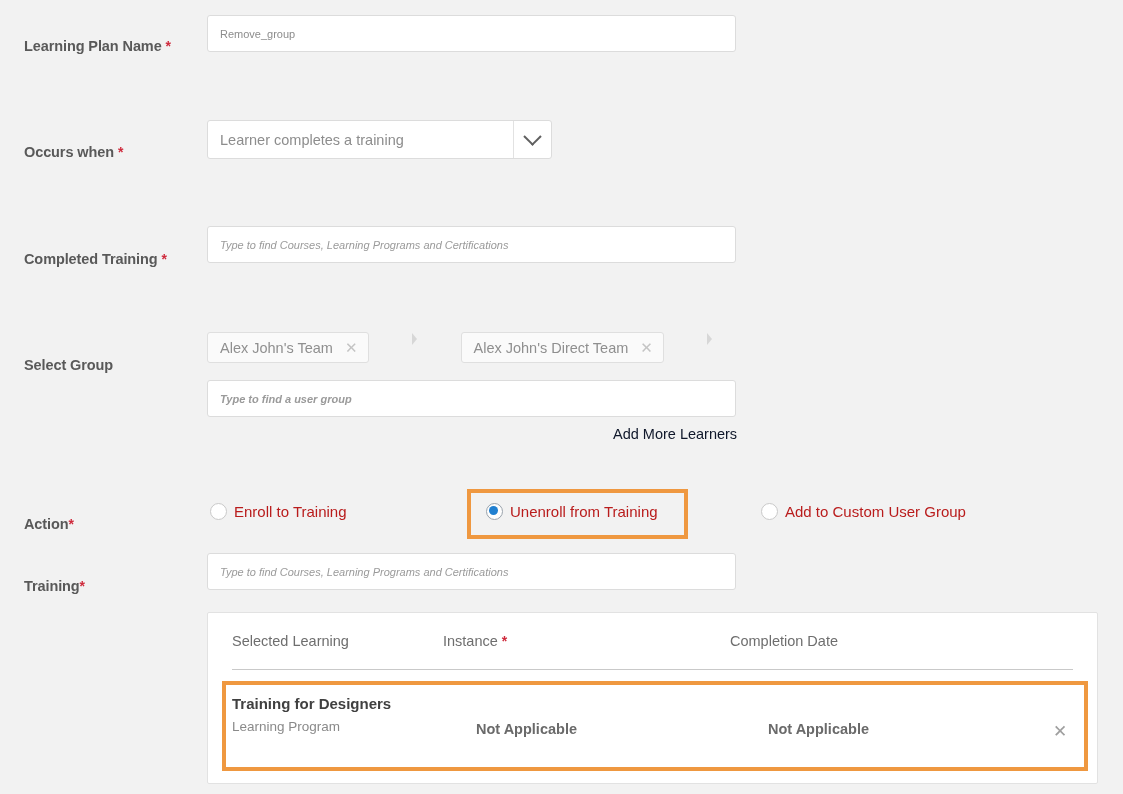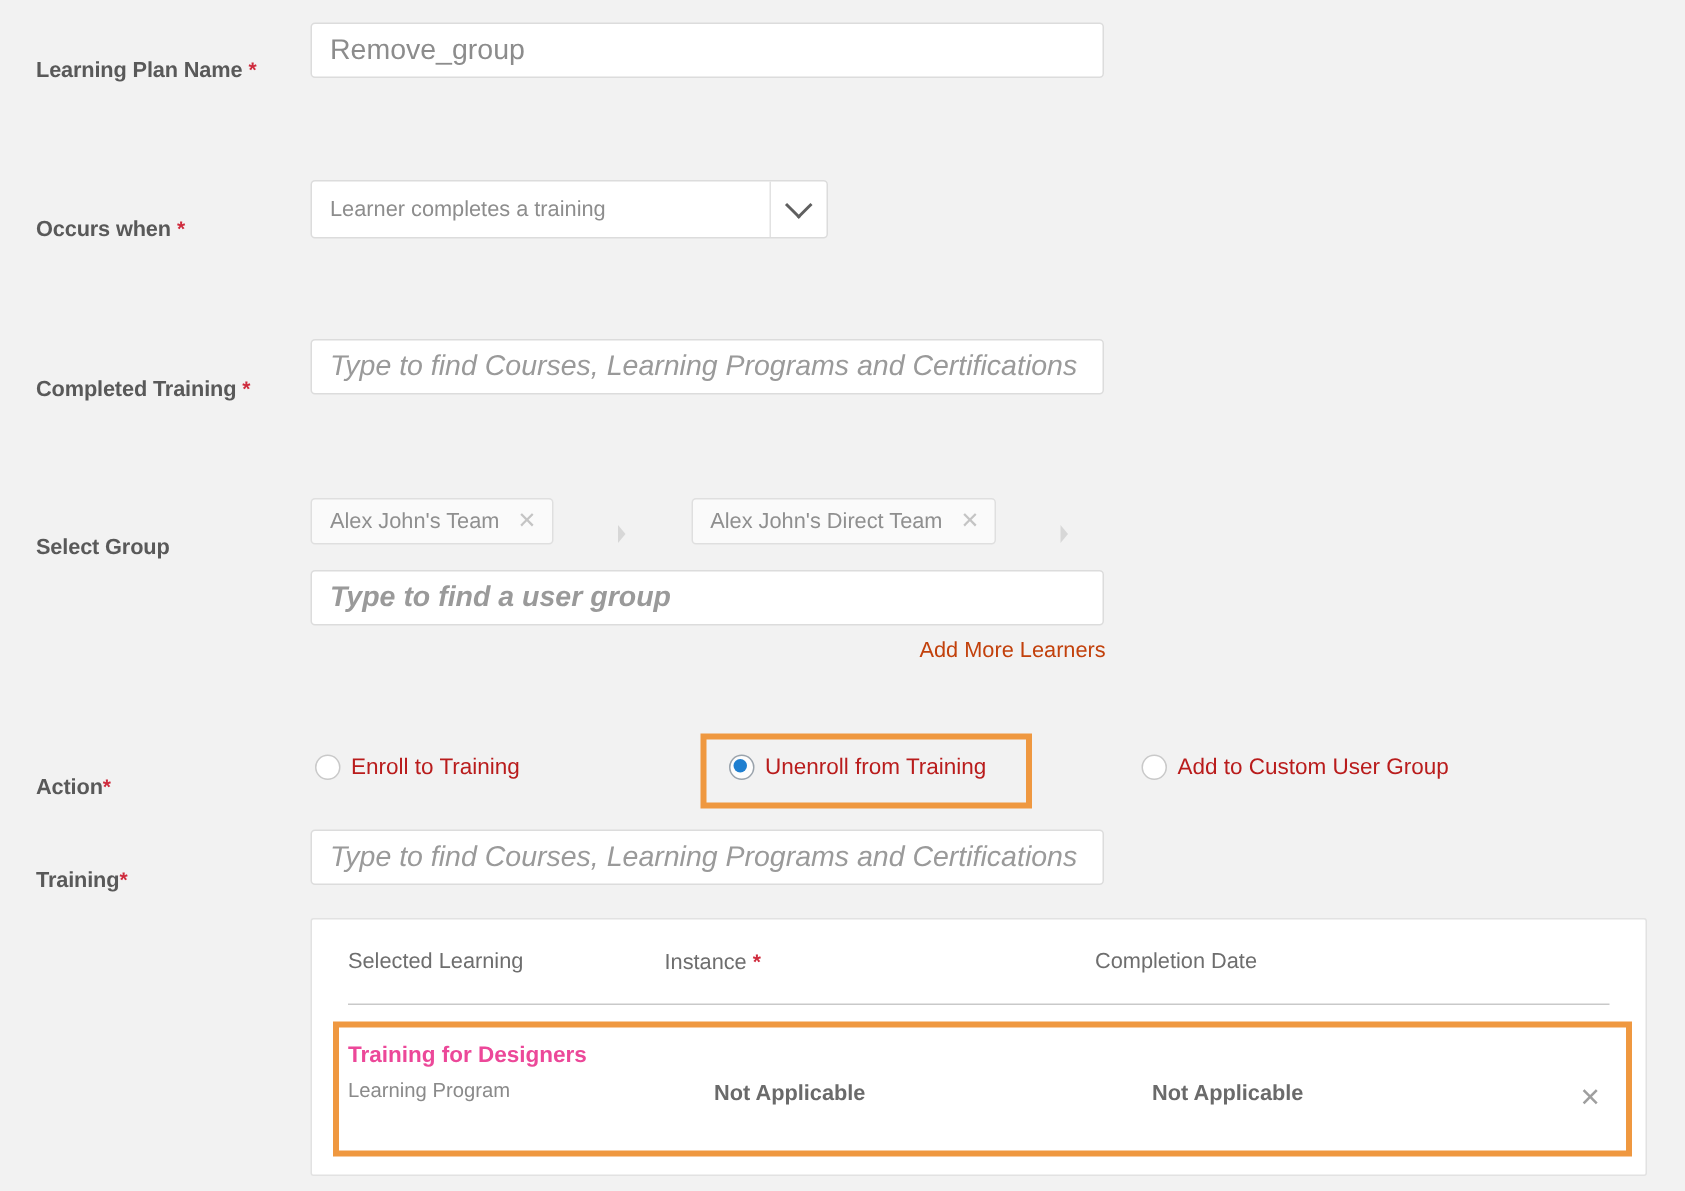--- a/index.html
+++ b/index.html
@@ -40,21 +40,21 @@
   .field {
     position: absolute;
     box-sizing: border-box;
     background: #ffffff;
     border: 1px solid #dcdcdc;
     border-radius: 3px;
     height: 37px;
     display: flex;
     align-items: center;
     padding: 0 12px;
-    font-size: 19px;
+    font-size: 11px;
     color: #8d8d8d;
   }
   .field .val { color: #8c8c8c; font-style: normal; }
   .field .ph  { color: #9a9a9a; font-style: italic; }
 
   
   .select {
     position: absolute;
     box-sizing: border-box;
     background: #ffffff;
@@ -83,21 +83,21 @@
     width: 11px; height: 11px;
     border-right: 2px solid #5f5f5f;
     border-bottom: 2px solid #5f5f5f;
     transform: rotate(45deg) translate(-2px,-2px);
   }
 
   
   .chips {
     position: absolute;
     display: flex;
-    align-items: flex-end;
+    align-items: flex-start;
     gap: 40px;
   }
   .chip {
     box-sizing: border-box;
     height: 31px;
     background: #fafafa;
     border: 1px solid #dfdfdf;
     border-radius: 3px;
     display: flex;
     align-items: center;
@@ -126,21 +126,21 @@
     width: 0; height: 0;
     border-left: 5px solid #d7d7d7;
     border-top: 6px solid transparent;
     border-bottom: 6px solid transparent;
   }
 
   
   .link {
     position: absolute;
     font-size: 14.5px;
-    color: #c2410c;
+    color: #0f172a;
     text-decoration: none;
     white-space: nowrap;
   }
 
   
   .radio-opt {
     position: absolute;
     display: flex;
     font-size: 15px;
     color: #b91c1c;
@@ -205,21 +205,21 @@
     position: absolute;
     display: block;
   }
   .cell {
     position: absolute;
     font-size: 14.5px;
     white-space: nowrap;
   }
   .cell.title {
     font-weight: bold;
-    color: #ec4899;
+    color: #404040;
     font-size: 15px;
   }
   .cell.sub {
     color: #8a8a8a;
     font-size: 13.5px;
   }
   .cell.na {
     font-weight: bold;
     color: #6a6a6a;
     margin-left: 16px;

